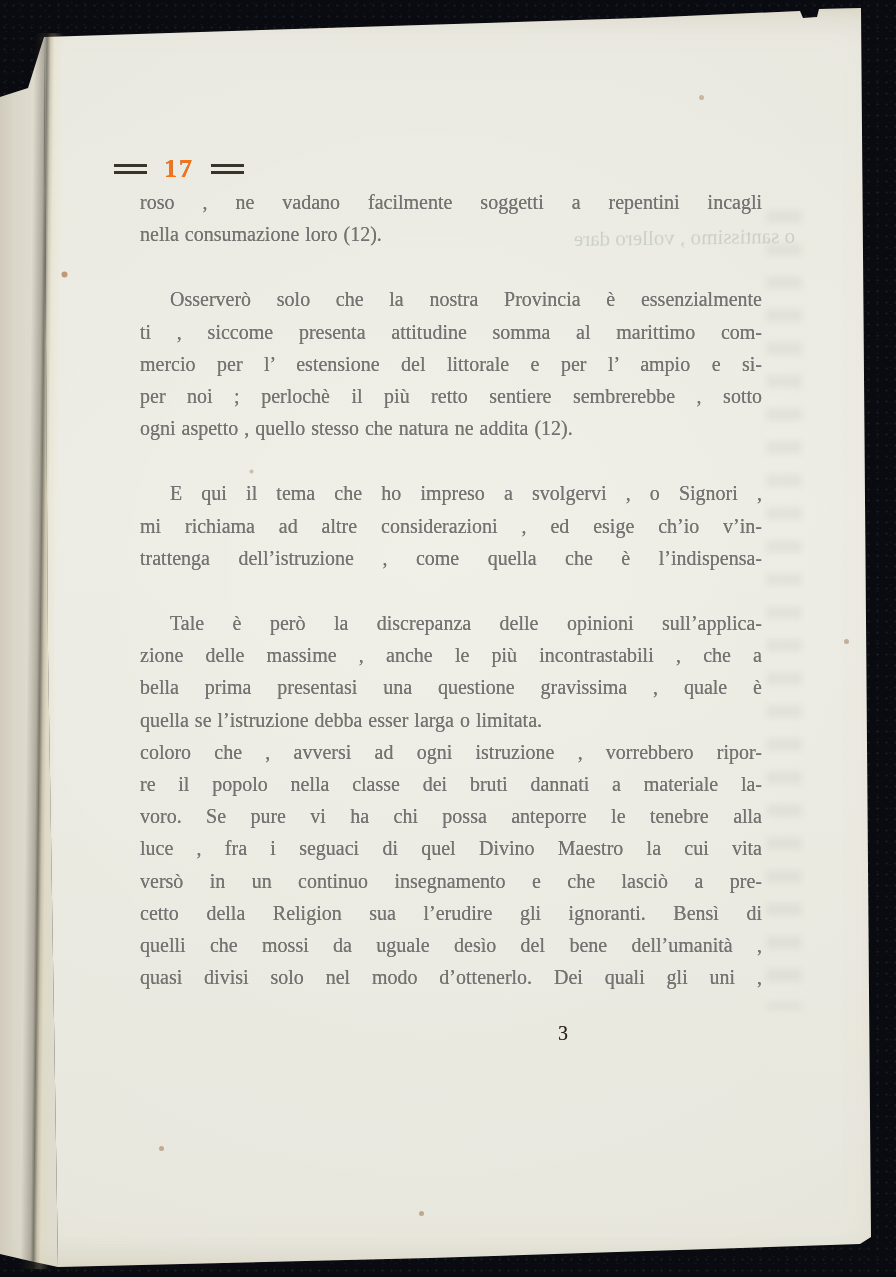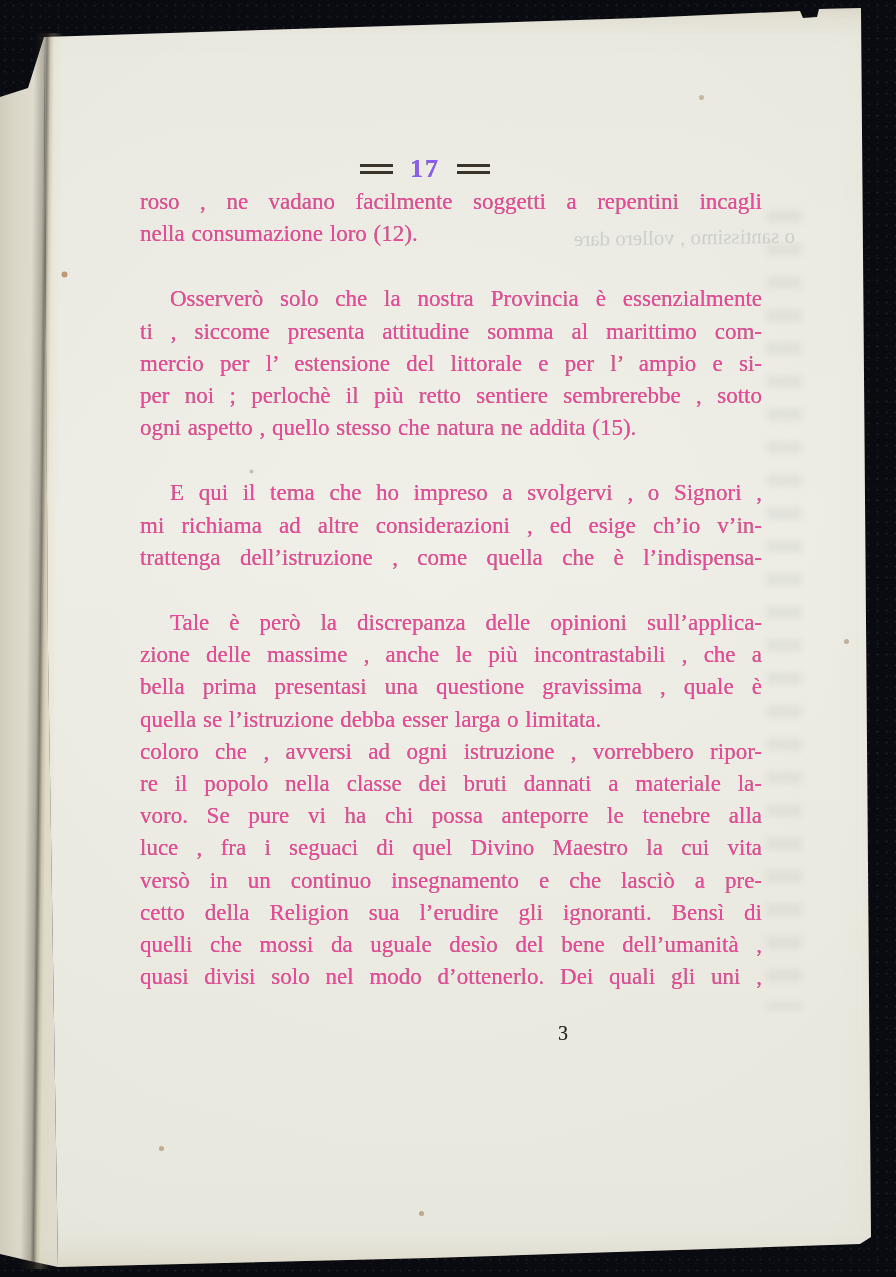--- a/index.html
+++ b/index.html
@@ -44,38 +44,38 @@
     transform: rotate(0.65deg); transform-origin: top left;
     background: linear-gradient(90deg,
       rgba(60,55,40,0) 0%, rgba(60,55,40,0.30) 34%, rgba(42,38,26,0.55) 44%,
       rgba(150,135,95,0.30) 56%, rgba(225,214,170,0.22) 68%, rgba(225,214,170,0) 100%);
     pointer-events: none;
   }
 
   
   .header {
     position: absolute; left: 140px; top: 151px; width: 622px; height: 36px;
-    display: flex; align-items: center; justify-content: center; gap: 17px;
+    display: flex; align-items: center; gap: 17px;
     transform: translateX(-26px);
-    color: #8b5cf6;
+    color: #f97316;
   }
   .rule {
     display: inline-block; width: 33px; height: 10px;
     border-top: 3px solid #2b2418; border-bottom: 3px solid #2b2418;
     box-sizing: border-box; opacity: 0.92; transform: rotate(-0.4deg);
   }
   .pagenum {
     font-size: 26px; font-weight: bold; letter-spacing: 2px; line-height: 1;
     text-shadow: 0 0 0.5px rgba(43,36,24,0.7);
   }
 
   
   .text-block {
     position: absolute; left: 140px; top: 186px; width: 622px;
-    font-size: 23px; line-height: 32.2px; color: #ec4899;
+    font-size: 20px; line-height: 32.2px; color: #737373;
     text-shadow: 0 0 0.5px rgba(43,36,24,0.55);
     word-spacing: 1px;
   }
   .line { text-align: justify; text-align-last: justify; white-space: nowrap; }
   .line.para-end { text-align-last: left; }
   .line.indent { text-indent: 30px; margin-top: 33px; }
 
   
   .signature {
     position: absolute; left: 552px; top: 1022px; width: 22px;
@@ -128,21 +128,21 @@
   <div class="ghost">o santissimo , vollero dare</div>
   <div class="right-ghosts"></div>
 
   <div class="text-block" id="text-block">
       <div class="line">roso , ne vadano facilmente soggetti a repentini incagli</div>
       <div class="line para-end">nella consumazione loro (12).</div>
       <div class="line indent">Osserverò solo che la nostra Provincia è essenzialmente</div>
       <div class="line">ti , siccome presenta attitudine somma al marittimo com-</div>
       <div class="line">mercio per l’ estensione del littorale e per l’ ampio e si-</div>
       <div class="line">per noi ; perlochè il più retto sentiere sembrerebbe , sotto</div>
-      <div class="line para-end">ogni aspetto , quello stesso che natura ne addita (15).</div>
+      <div class="line para-end">ogni aspetto , quello stesso che natura ne addita (12).</div>
       <div class="line indent">E qui il tema che ho impreso a svolgervi , o Signori ,</div>
       <div class="line">mi richiama ad altre considerazioni , ed esige ch’io v’in-</div>
       <div class="line">trattenga dell’istruzione , come quella che è l’indispensa-</div>
       <div class="line indent">Tale è però la discrepanza delle opinioni sull’applica-</div>
       <div class="line">zione delle massime , anche le più incontrastabili , che a</div>
       <div class="line">bella prima presentasi una questione gravissima , quale è</div>
       <div class="line para-end">quella se l’istruzione debba esser larga o limitata.</div>
       <div class="line">coloro che , avversi ad ogni istruzione , vorrebbero ripor-</div>
       <div class="line">re il popolo nella classe dei bruti dannati a materiale la-</div>
       <div class="line">voro. Se pure vi ha chi possa anteporre le tenebre alla</div>

